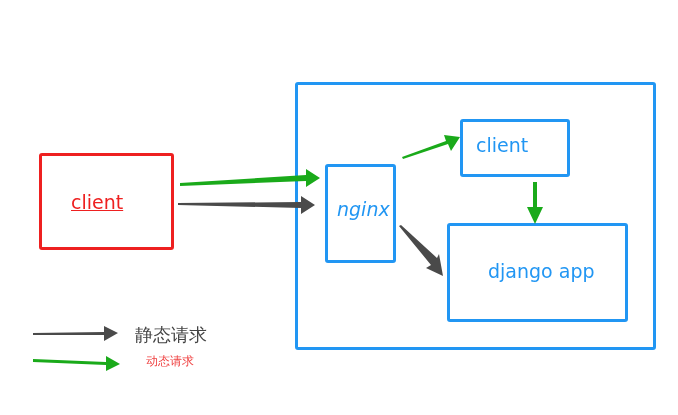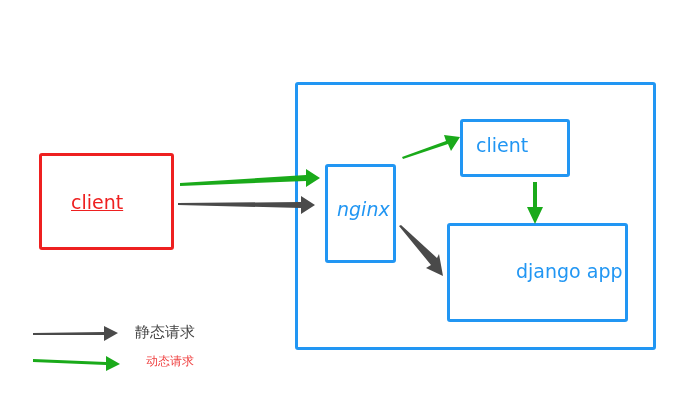--- a/index.html
+++ b/index.html
@@ -17,21 +17,21 @@
 <div class="box" style="left:39px;top:153px;width:135px;height:97px;border:3px solid #ee2020;"></div>
 <span class="lbl" style="left:71px;top:191px;color:#ee2020;text-decoration:underline;">client</span>
 
 <div class="box" style="left:325px;top:164px;width:71px;height:99px;border:3px solid #2196f3;"></div>
 <span class="lbl" style="left:337px;top:198px;color:#2196f3;font-style:italic;">nginx</span>
 
 <div class="box" style="left:460px;top:119px;width:110px;height:58px;border:3px solid #2196f3;"></div>
 <span class="lbl" style="left:476px;top:134px;color:#2196f3;">client</span>
 
 <div class="box" style="left:447px;top:223px;width:181px;height:99px;border:3px solid #2196f3;"></div>
-<span class="lbl" style="left:488px;top:260px;color:#2196f3;margin-left:28px;">django app</span>
+<span class="lbl" style="left:488px;top:260px;color:#2196f3;">django app</span>
 
 <svg width="678" height="415">
 
   <g>
     <polygon fill="#1aaa1a" points="180,183 180,186 306,181 306,187 320,178 306,169 306,175"></polygon>
   </g>
 
   <g>
     <polygon fill="#4a4a4a" points="178,203 178,205 301,208 301,214 315,205 301,196 301,202"></polygon>
   </g>
@@ -49,14 +49,14 @@
   </g>
 
   <g>
     <polygon fill="#4a4a4a" points="33,333 33,335 104,335 104,341 118,333 104,326 104,332"></polygon>
   </g>
   <g>
     <polygon fill="#1aaa1a" points="33,359 33,362 106,365 106,371 120,364 106,356 106,362"></polygon>
   </g>
 </svg>
 
-<span class="lbl" style="left:135px;top:323px;color:#444444;font-size:15px;">静态请求</span>
+<span class="lbl" style="left:135px;top:323px;color:#444444;font-size:18px;">静态请求</span>
 <span class="lbl" style="left:146px;top:353px;color:#ef4444;font-size:12px;">动态请求</span>
 
 </body></html>

